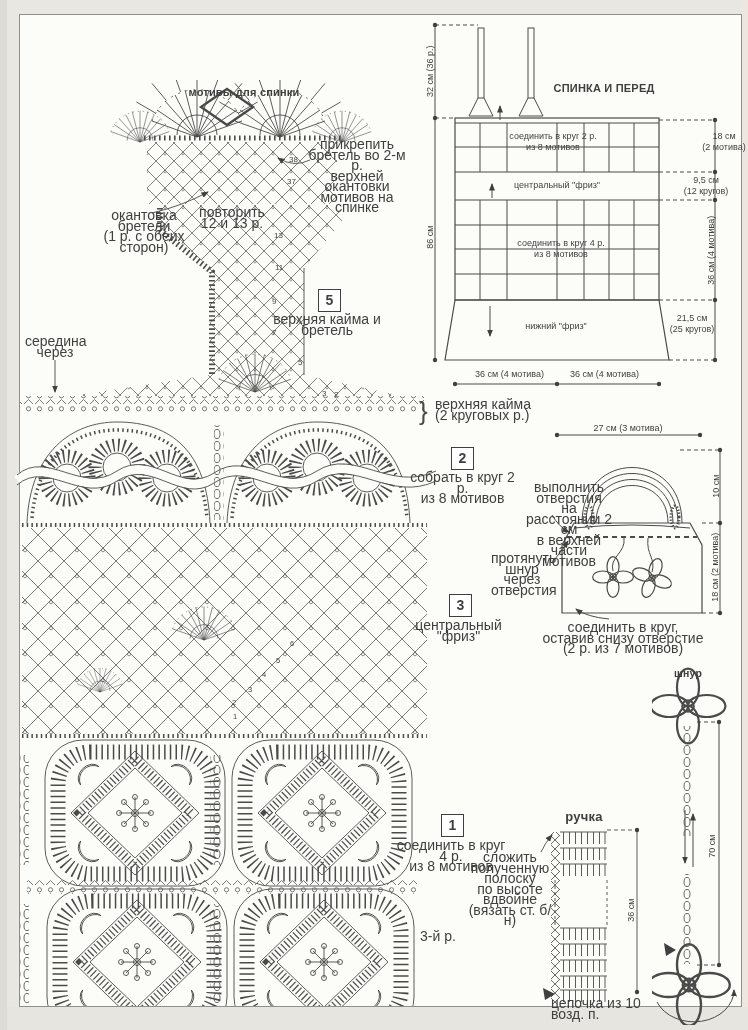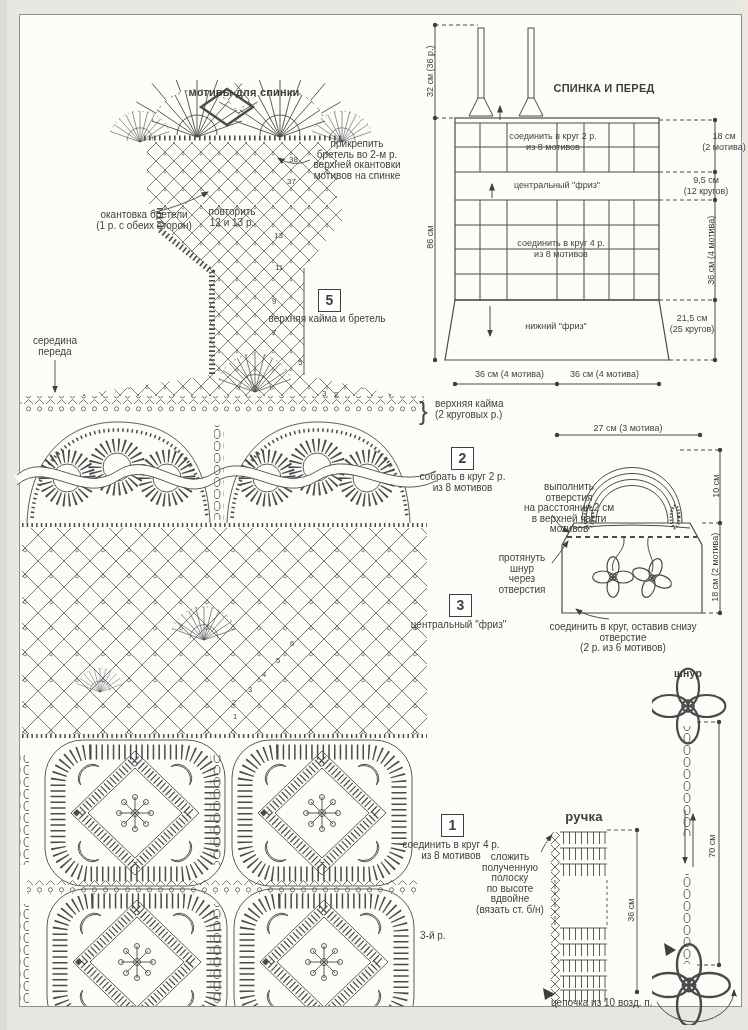--- a/index.html
+++ b/index.html
@@ -3,21 +3,21 @@
 <meta charset="utf-8">
 <style>
   html,body{margin:0;padding:0;background:#dddbd6;}
   .page{position:relative;width:748px;height:1030px;background:#e9e7e1;
         font-family:"Liberation Sans",sans-serif;color:#3f3f3f;overflow:hidden;margin-left:7px;}
   .paper{position:absolute;left:12px;top:14px;width:721px;height:991px;
          background:#fcfcf9;border:1px solid #8f8f8d;}
   .edge-right{position:absolute;right:0;top:0;width:13px;height:100%;background:#f0e6e0;}
   .edge-bottom{position:absolute;left:0;bottom:0;width:100%;height:23px;background:#e7e5df;}
   .title{position:absolute;font-weight:bold;font-size:11px;text-align:center;letter-spacing:.2px;}
-  .note{position:absolute;font-size:10px;line-height:10.5px;white-space:pre-line;text-align:center;}
+  .note{position:absolute;font-size:14px;line-height:10.5px;white-space:pre-line;text-align:center;}
   .dim{position:absolute;font-size:9px;line-height:10.5px;white-space:pre-line;text-align:center;}
   .rot{transform:rotate(-90deg);}
   .box-num{position:absolute;width:21px;height:21px;border:1.6px solid #3f3f3f;background:#fff;
            font-weight:bold;font-size:14px;text-align:center;line-height:21px;}
   .num{position:absolute;font-size:8px;line-height:8px;}
   .num-s{position:absolute;font-size:7.5px;line-height:7.5px;}
   .brace{position:absolute;font-size:26px;font-weight:200;color:#4a4a4a;}
   svg{position:absolute;}
 </style>
 </head>
@@ -273,21 +273,21 @@
   <div class="title" style="left:157px;top:86px;width:160px">мотивы для спинки</div>
   <div class="note" style="left:295px;top:139px;width:110px">прикрепить
 бретель во 2-м р.
 верхней окантовки
 мотивов на спинке</div>
   <div class="note" style="left:85px;top:210px;width:104px">окантовка бретели
 (1 р. с обеих сторон)</div>
   <div class="note" style="left:180px;top:207px;width:90px">повторить
 12 и 13 р.</div>
   <div class="note" style="left:18px;top:336px;width:60px">середина
-переда</div>
+через</div>
   <div class="brace" style="left:412px;top:396px">}</div>
   <div class="note" style="left:428px;top:399px;width:100px;text-align:left">верхняя кайма
 (2 круговых р.)</div>
   <div class="note" style="left:413px;top:931px;width:36px;text-align:left">3-й р.</div>
 
   <span class="num" style="left:282px;top:156px">38</span>
   <span class="num" style="left:280px;top:178px">37</span>
   <span class="num" style="left:267px;top:232px">13</span>
   <span class="num" style="left:268px;top:264px">11</span>
   <span class="num" style="left:265px;top:298px">9</span>
@@ -332,21 +332,21 @@
   <div class="dim" style="left:450px;top:369px;width:105px">36 см (4 мотива)</div>
   <div class="dim" style="left:545px;top:369px;width:105px">36 см (4 мотива)</div>
 
   <div class="dim" style="left:558px;top:423px;width:126px">27 см (3 мотива)</div>
   <div class="note" style="left:516px;top:482px;width:92px">выполнить отверстия
 на расстоянии 2 см
 в верхней части мотивов</div>
   <div class="note" style="left:484px;top:553px;width:62px">протянуть шнур
 через отверстия</div>
   <div class="note" style="left:535px;top:622px;width:162px">соединить в круг, оставив снизу отверстие
-(2 р. из 6 мотивов)</div>
+(2 р. из 7 мотивов)</div>
   <div class="dim rot" style="left:679px;top:481px;width:60px">10 см</div>
   <div class="dim rot" style="left:662px;top:562px;width:92px">18 см (2 мотива)</div>
 
   <div class="title" style="left:653px;top:667px;width:56px;font-size:10.5px">шнур</div>
   <div class="dim rot" style="left:677px;top:841px;width:56px">70 см</div>
 
   <div class="title" style="left:549px;top:809px;width:56px;font-size:13px">ручка</div>
   <div class="note" style="left:460px;top:852px;width:86px">сложить
 полученную полоску
 по высоте вдвойне

